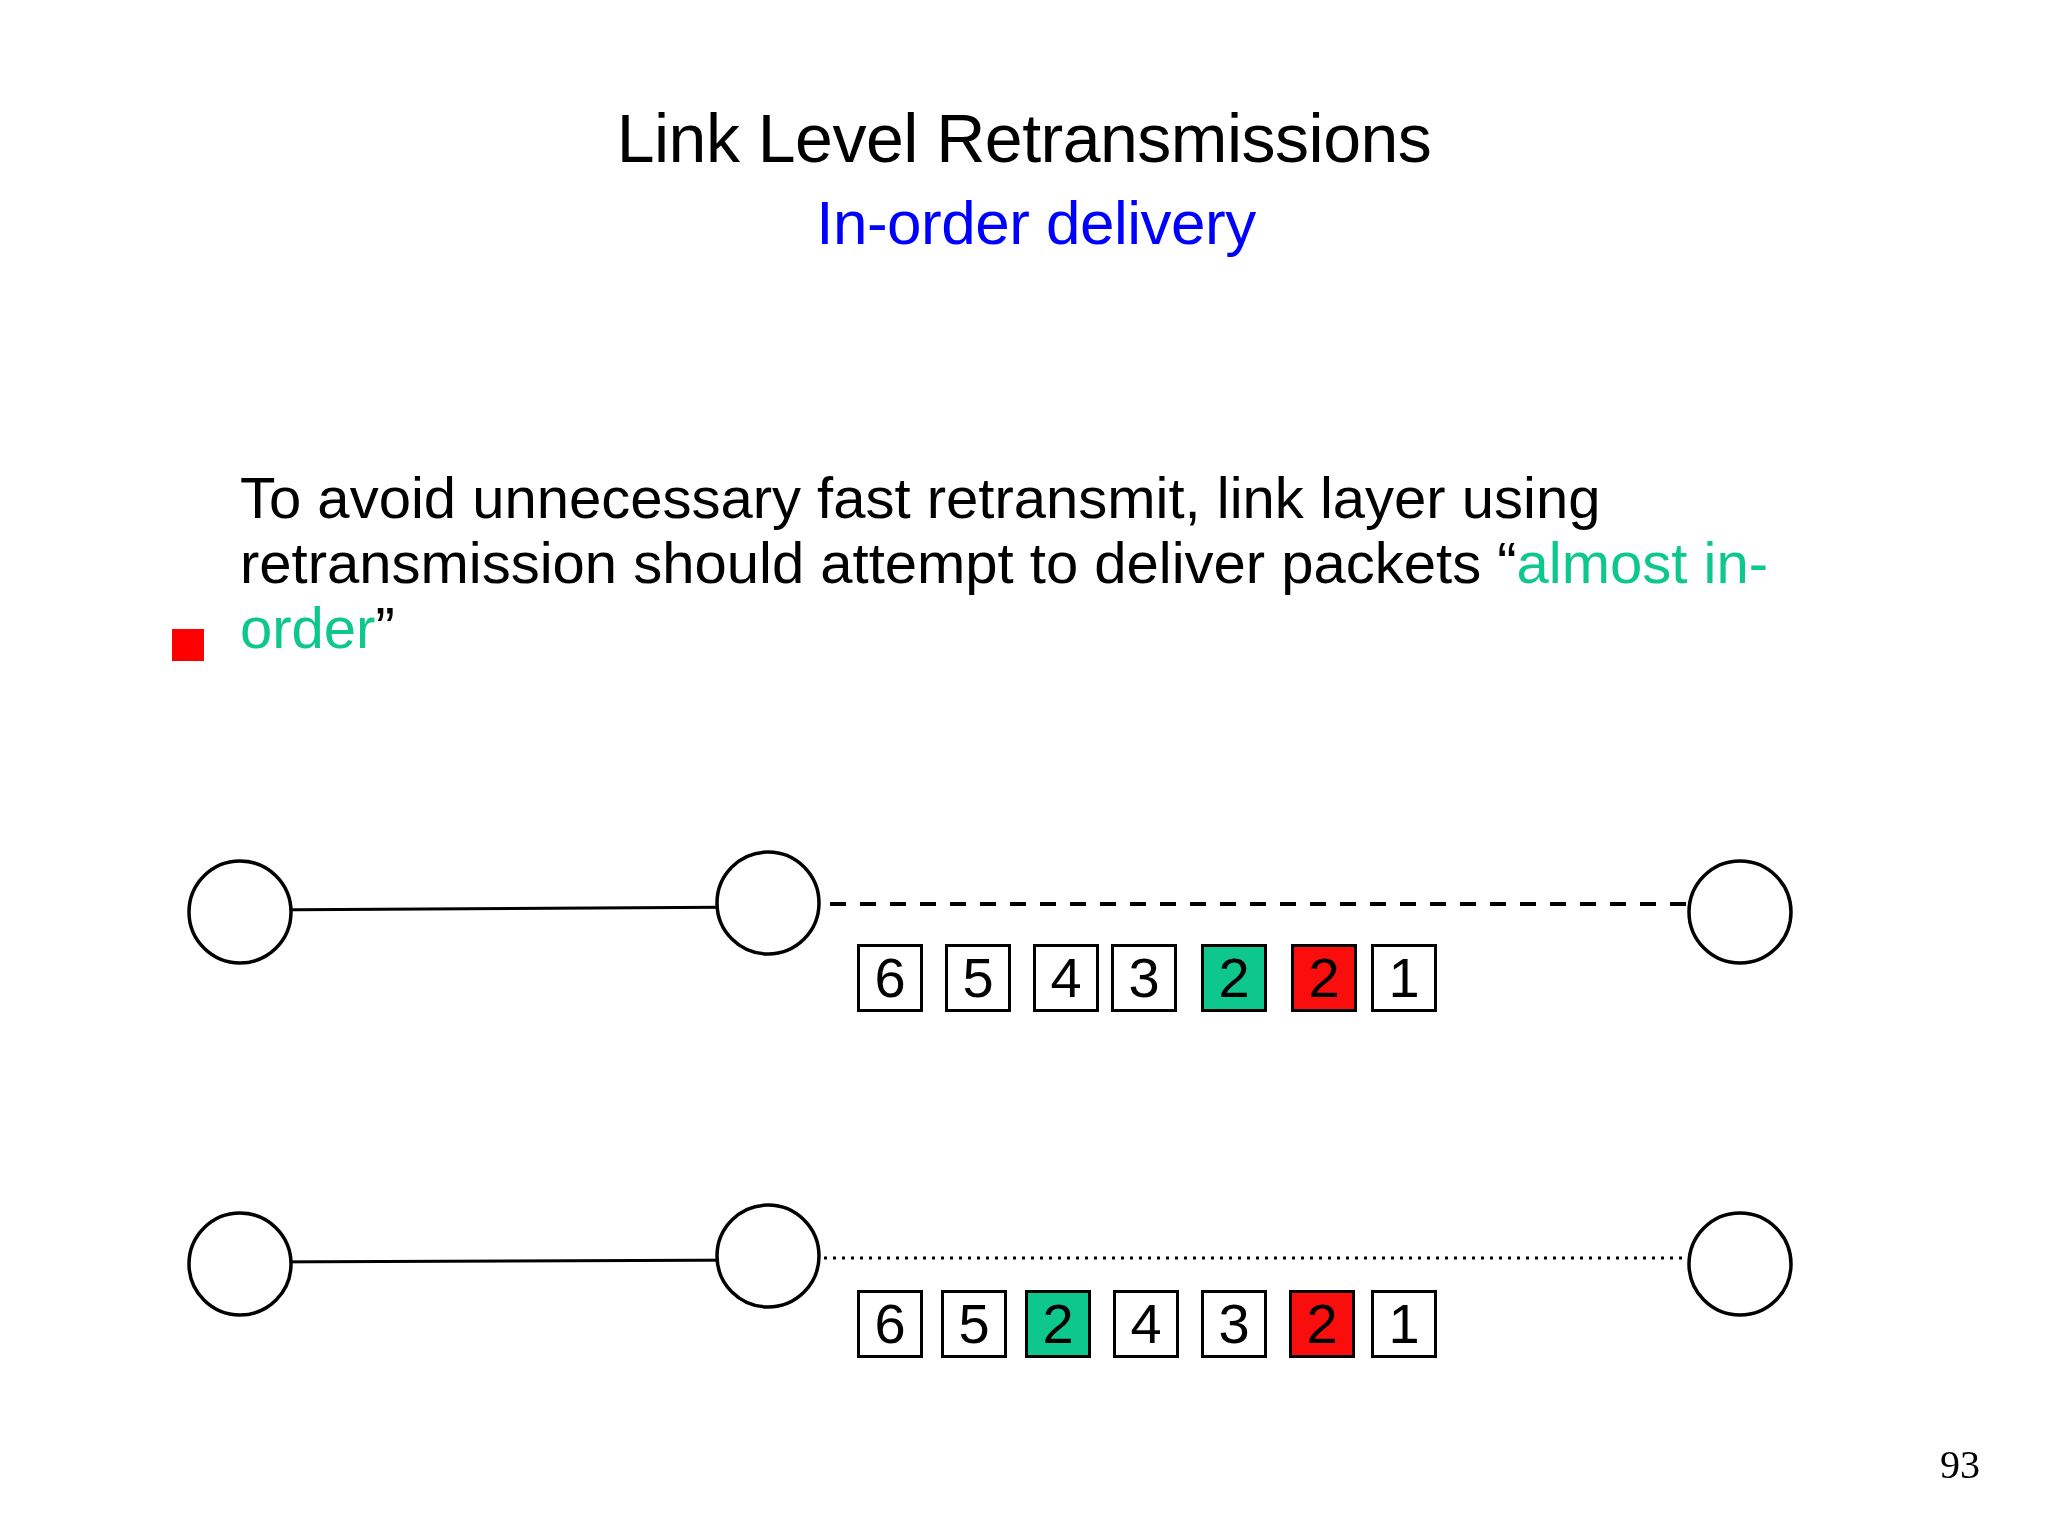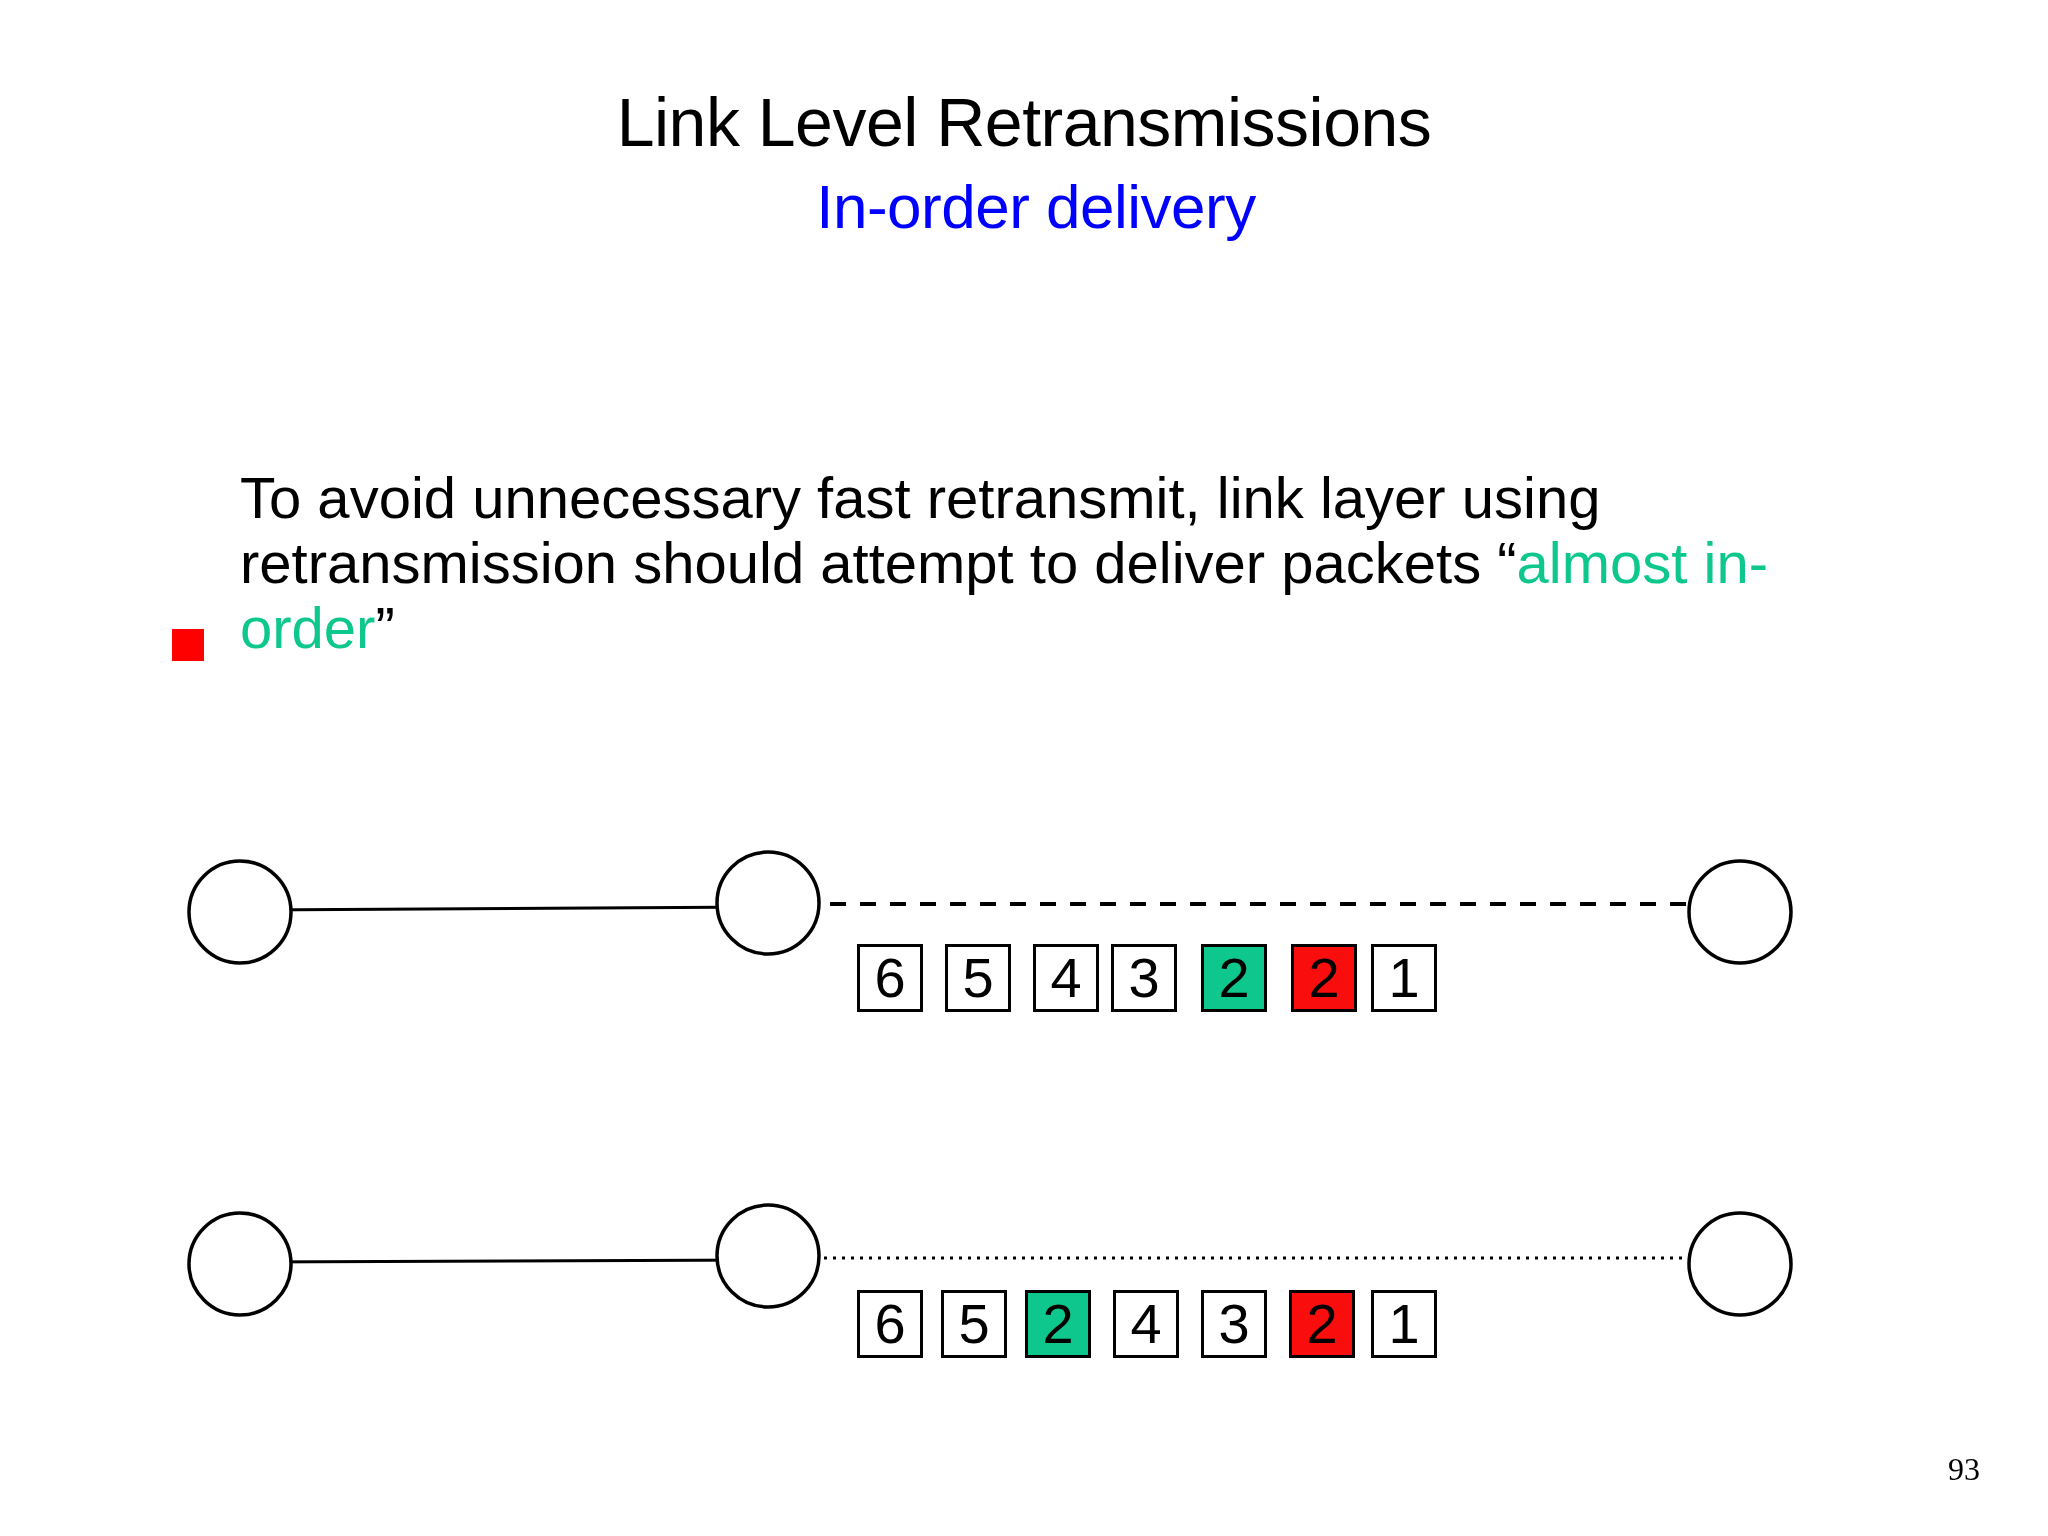--- a/index.html
+++ b/index.html
@@ -16,21 +16,21 @@
     width: 2048px;
     height: 1536px;
     background: #ffffff;
     overflow: hidden;
   }
 
   
   .title-block {
     position: absolute;
     left: 0;
-    top: 88px;
+    top: 104px;
     width: 2048px;
     text-align: center;
   }
   .title-main {
     font-size: 68px;
     line-height: 1.0;
     color: #000000;
     font-weight: 400;
     letter-spacing: -0.5px;
   }
@@ -106,21 +106,21 @@
   .packet-box.state-green { background: #0ec78c; }
   .packet-box.state-red   { background: #fa0d0d; }
   .packet-box.state-plain { background: #ffffff; }
 
   
   .page-number {
     position: absolute;
     right: 68px;
     bottom: 48px;
     font-family: "Liberation Serif", serif;
-    font-size: 32px;
+    font-size: 40px;
     color: #000000;
   }
 </style>
 </head>
 <body>
 
 <div id="slide">
 
   <div class="title-block">
     <div class="title-main">Link Level Retransmissions</div>

